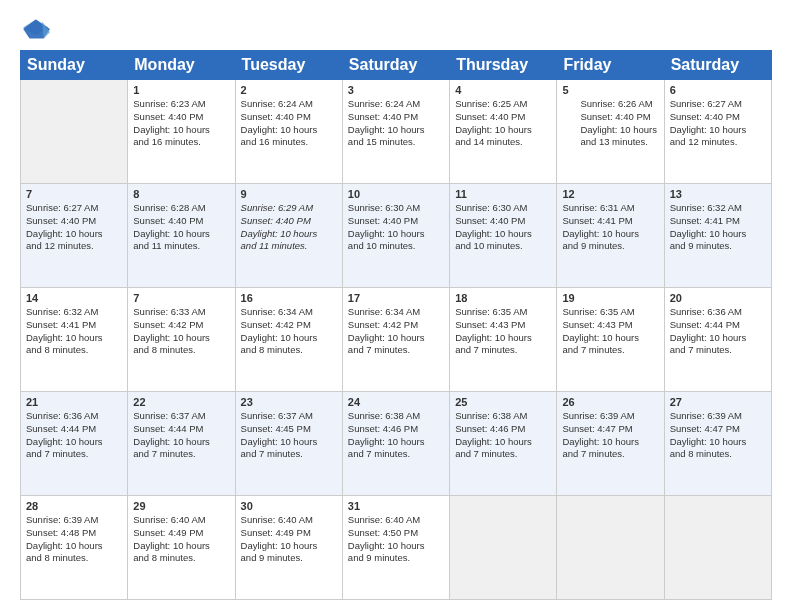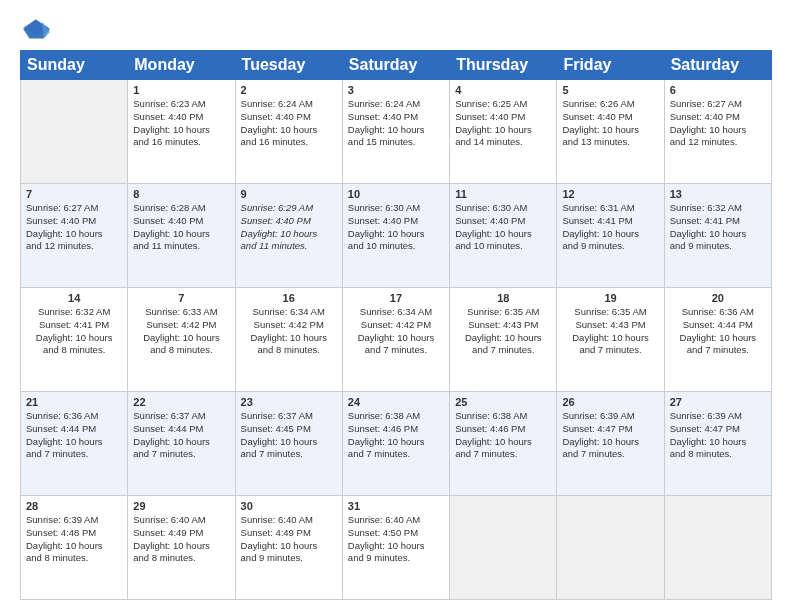--- a/index.html
+++ b/index.html
@@ -81,21 +81,21 @@
       font-size: 9.5px;
       line-height: 1.35;
       color: #333;
     }
     .calendar tr:nth-child(odd) td:not(.empty) {
       background: #fff;
     }
     
     .row-band-1 td { background: #fff !important; }
     .row-band-2 td { background: #eef3fb !important; }
-    .row-band-3 td { background: #fff !important; text-align: center; }
+    .row-band-3 td { background: #fff !important; }
     .row-band-4 td { background: #eef3fb !important; }
     .row-band-5 td { background: #fff !important; }
 
     .row-band-1 td.empty, .row-band-2 td.empty, .row-band-3 td.empty,
     .row-band-4 td.empty, .row-band-5 td.empty { background: #f0f0f0 !important; }
   </style>
 </head>
 <body>
 
 <div class="page">
@@ -157,21 +157,21 @@
           </td>
           <td>
             <span class="day-num">4</span>
             <div class="day-info" style="white-space: pre-line;">Sunrise: 6:25 AM
 Sunset: 4:40 PM
 Daylight: 10 hours
 and 14 minutes.</div>
           </td>
           <td>
             <span class="day-num">5</span>
-            <div class="day-info" style="white-space: pre-line;">Sunrise: 6:26 AM
+            <div class="day-info" style="white-space: pre-line; margin-left: 18px;">Sunrise: 6:26 AM
 Sunset: 4:40 PM
 Daylight: 10 hours
 and 13 minutes.</div>
           </td>
           <td>
             <span class="day-num">6</span>
             <div class="day-info" style="white-space: pre-line;">Sunrise: 6:27 AM
 Sunset: 4:40 PM
 Daylight: 10 hours
 and 12 minutes.</div>

